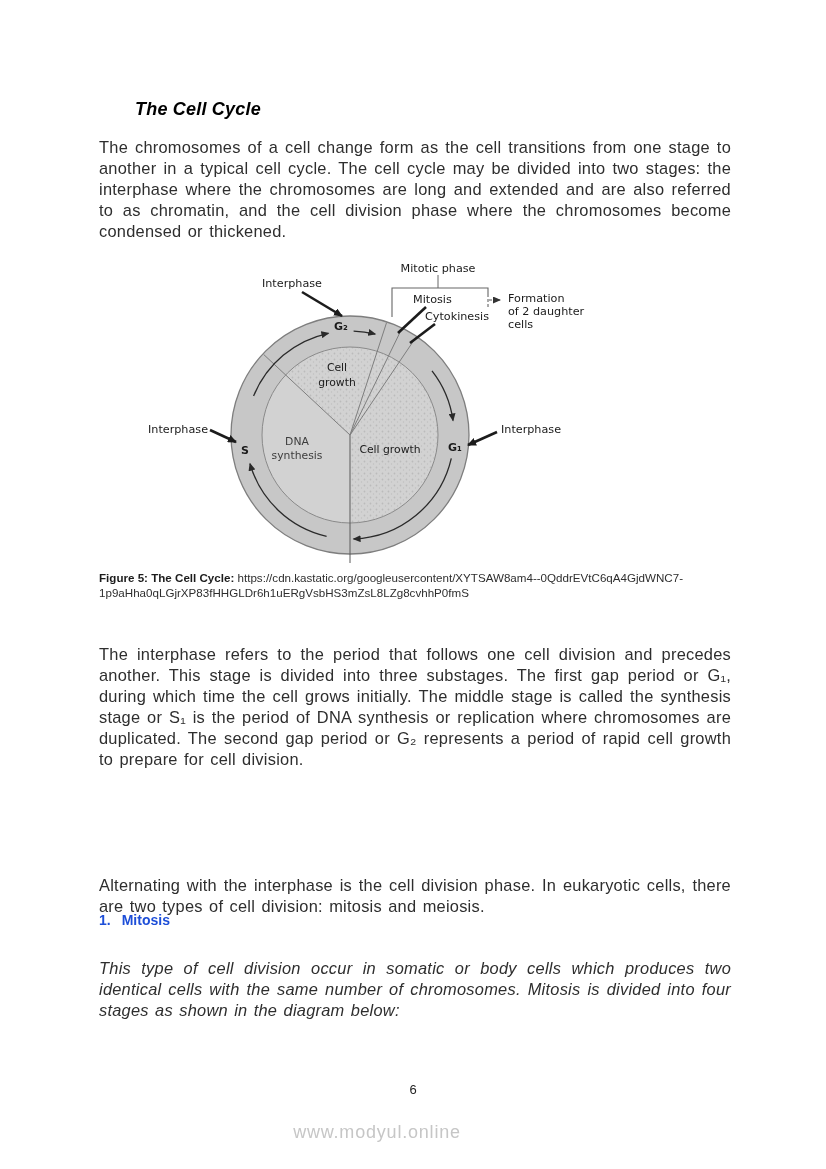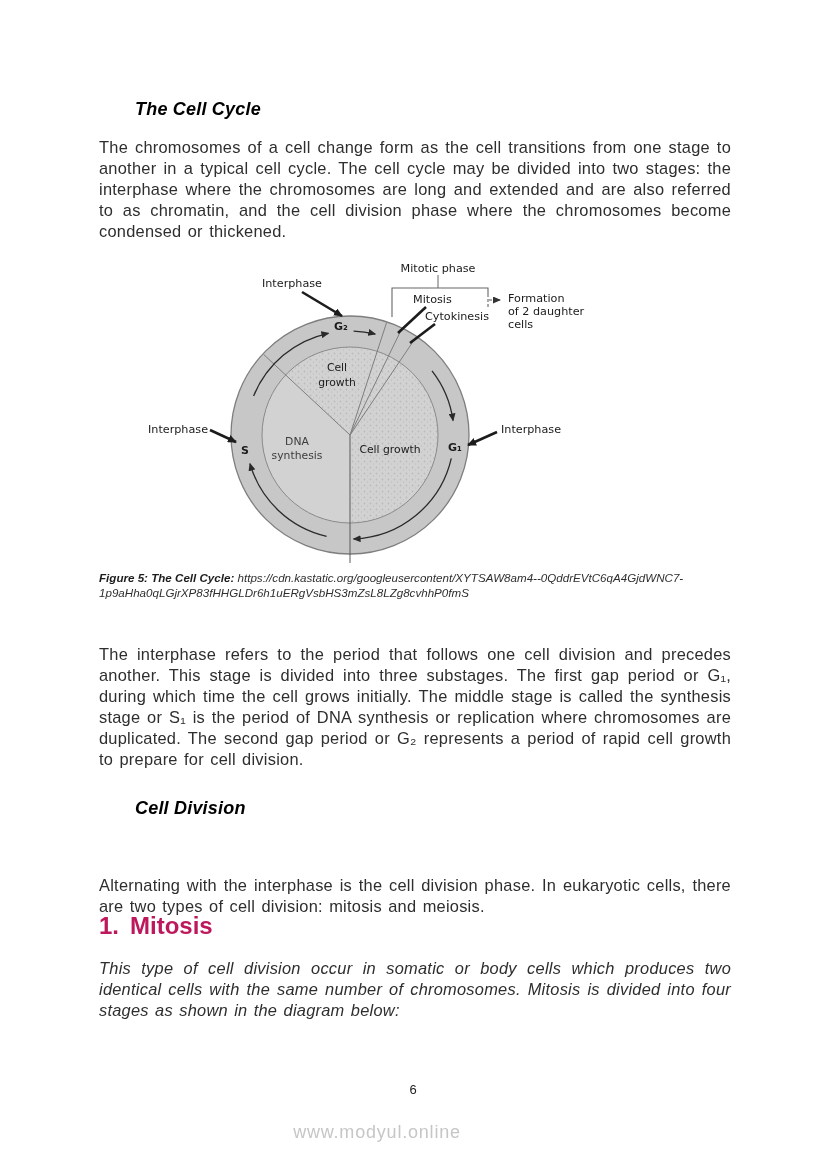--- a/index.html
+++ b/index.html
@@ -28,21 +28,21 @@
   }
   .caption{
     left:99px;width:640px;
     font-size:11.6px;line-height:14.6px;
     color:#2e2e2e;margin:0;
     overflow-wrap:anywhere;
   }
   .caption .cap-label{font-weight:bold;color:#1c1c1c;}
   .num-heading{
     left:99px;width:640px;
-    font-size:24px;font-weight:bold;color:#be185d;
+    font-size:14px;font-weight:bold;color:#1d4ed8;
   }
   .num-heading .h-label{margin-left:11px;}
   .page-number{
     left:0;width:826px;text-align:center;
     font-size:13px;color:#222222;
   }
   .watermark{
     left:0;width:754px;text-align:center;
     font-size:18px;letter-spacing:0.8px;
     color:#c6c6c6;
@@ -127,28 +127,27 @@
     <text x="193" y="31" class="dg-label-mid">Interphase</text>
     <line x1="203" y1="36" x2="243" y2="60" stroke="#1c1c1c" stroke-width="2.6" marker-end="url(#arrBig)"></line>
 
     <text x="49" y="177" class="dg-label">Interphase</text>
     <line x1="111" y1="174" x2="137" y2="186" stroke="#1c1c1c" stroke-width="2.6" marker-end="url(#arrBig)"></line>
 
     <text x="402" y="177" class="dg-label">Interphase</text>
     <line x1="398" y1="176" x2="369" y2="189" stroke="#1c1c1c" stroke-width="2.6" marker-end="url(#arrBig)"></line>
   </svg>
 
-  <p class="abs caption" style="top:571px;font-style:italic;">
+  <p class="abs caption" style="top:571px;">
     <span class="cap-label">Figure 5: The Cell Cycle:</span>
     <span>https://cdn.kastatic.org/googleusercontent/XYTSAW8am4--0QddrEVtC6qA4GjdWNC7-1p9aHha0qLGjrXP83fHHGLDr6h1uERgVsbHS3mZsL8LZg8cvhhP0fmS</span>
   </p>
 
   <p class="abs body-para" style="top:644px;">The interphase refers to the period that follows one cell division and precedes another.  This stage is divided into three substages.  The first gap period or G₁, during which time the cell grows initially.  The middle stage is called the synthesis stage or S₁ is the period of DNA synthesis or replication where chromosomes are duplicated.  The second gap period or G₂ represents a period of rapid cell growth to prepare for cell division.</p>
 
-  <div class="abs doc-title" style="top:798px;">Cell Division</div>
 
   <p class="abs body-para" style="top:875px;">Alternating with the interphase is the cell division phase.  In eukaryotic cells, there are two types of cell division: mitosis and meiosis.</p>
 
   <div class="abs num-heading" style="top:912px;">
     <span>1.</span><span class="h-label">Mitosis</span>
   </div>
 
   <p class="abs body-para" style="top:958px;font-style:italic;">This type of cell division occur in somatic or body cells which produces two identical cells with the same number of chromosomes.  Mitosis is divided into four stages as shown in the diagram below:</p>
 
   <div class="abs page-number" style="top:1082px;">6</div>

